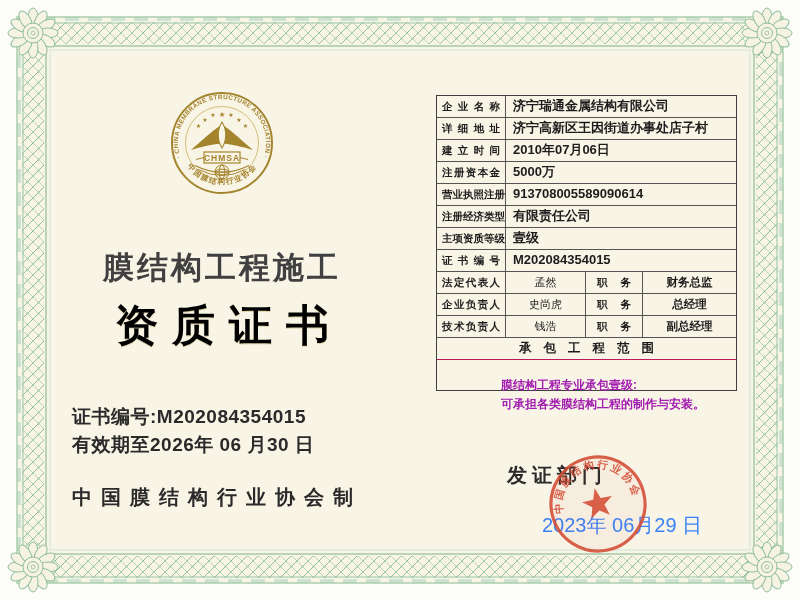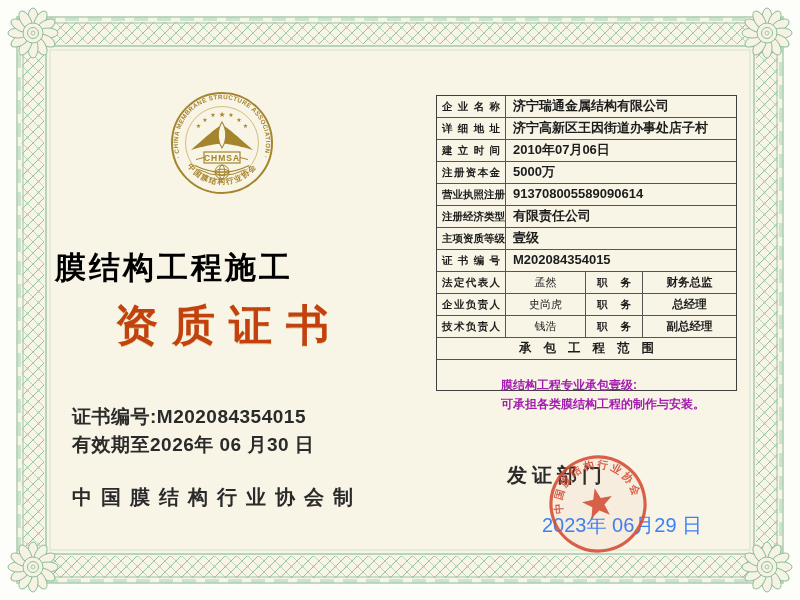--- a/index.html
+++ b/index.html
@@ -7,28 +7,28 @@
     width:800px;height:600px;overflow:hidden;
     background:#fdfdfa;
     font-family:"Liberation Sans","DejaVu Sans",sans-serif;
   }
   .certificate{position:relative;width:800px;height:600px;}
   .layer{position:absolute;left:0;top:0;}
 
   
   .title-main{
     position:absolute;left:55px;top:247px;width:334px;
-    text-align:left;font-size:31px;font-weight:900;
-    letter-spacing:3px;color:#000000;
+    text-align:center;font-size:31px;font-weight:900;
+    letter-spacing:3px;color:#404040;
   }
   .title-sub{
     position:absolute;left:55px;top:297px;width:334px;
     text-align:center;font-size:43px;font-weight:bold;
     font-family:"Liberation Serif","DejaVu Serif",serif;
-    letter-spacing:14px;text-indent:14px;color:#c2410c;
+    letter-spacing:14px;text-indent:14px;color:#000000;
     text-shadow:0 1px 0 rgba(170,140,50,.35);
   }
   .cert-line{
     position:absolute;left:72px;
     font-size:19px;font-weight:600;color:#2a2a2a;letter-spacing:.5px;
     white-space:nowrap;
   }
   .cert-no-line{top:404px;}
   .validity-line{top:432px;}
   .issuer-line{top:484px;font-size:20px;letter-spacing:9px;}

